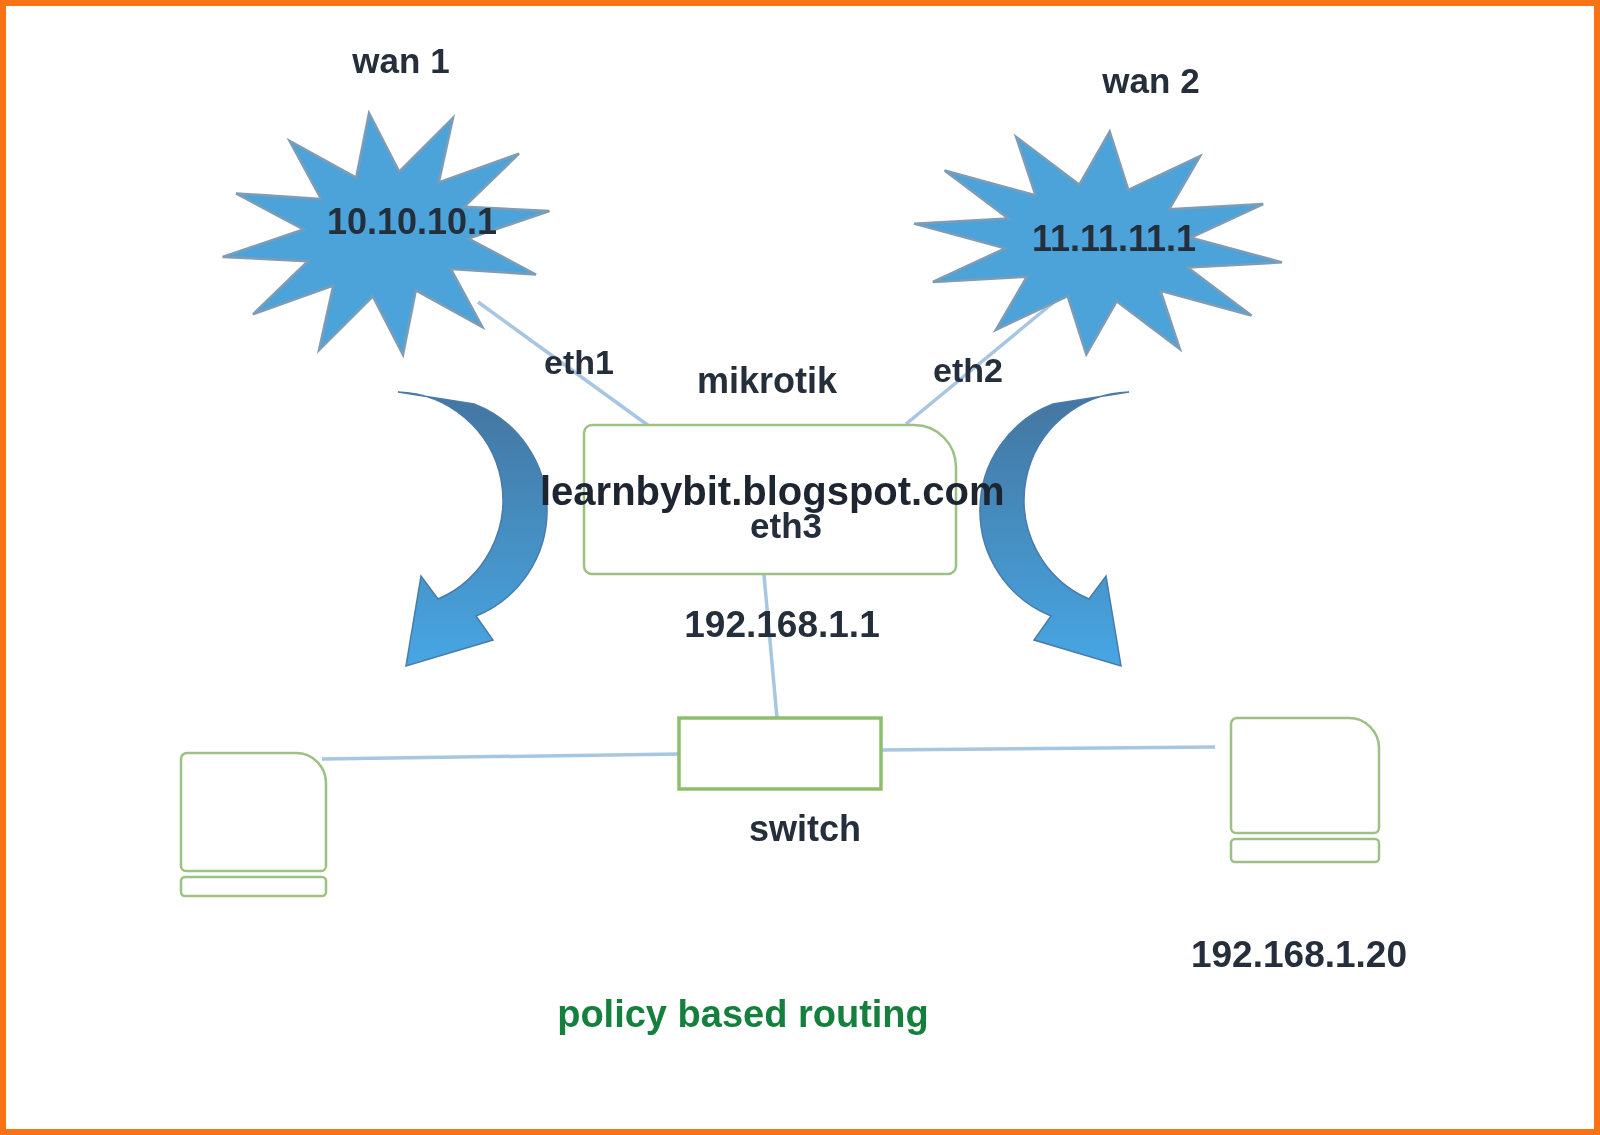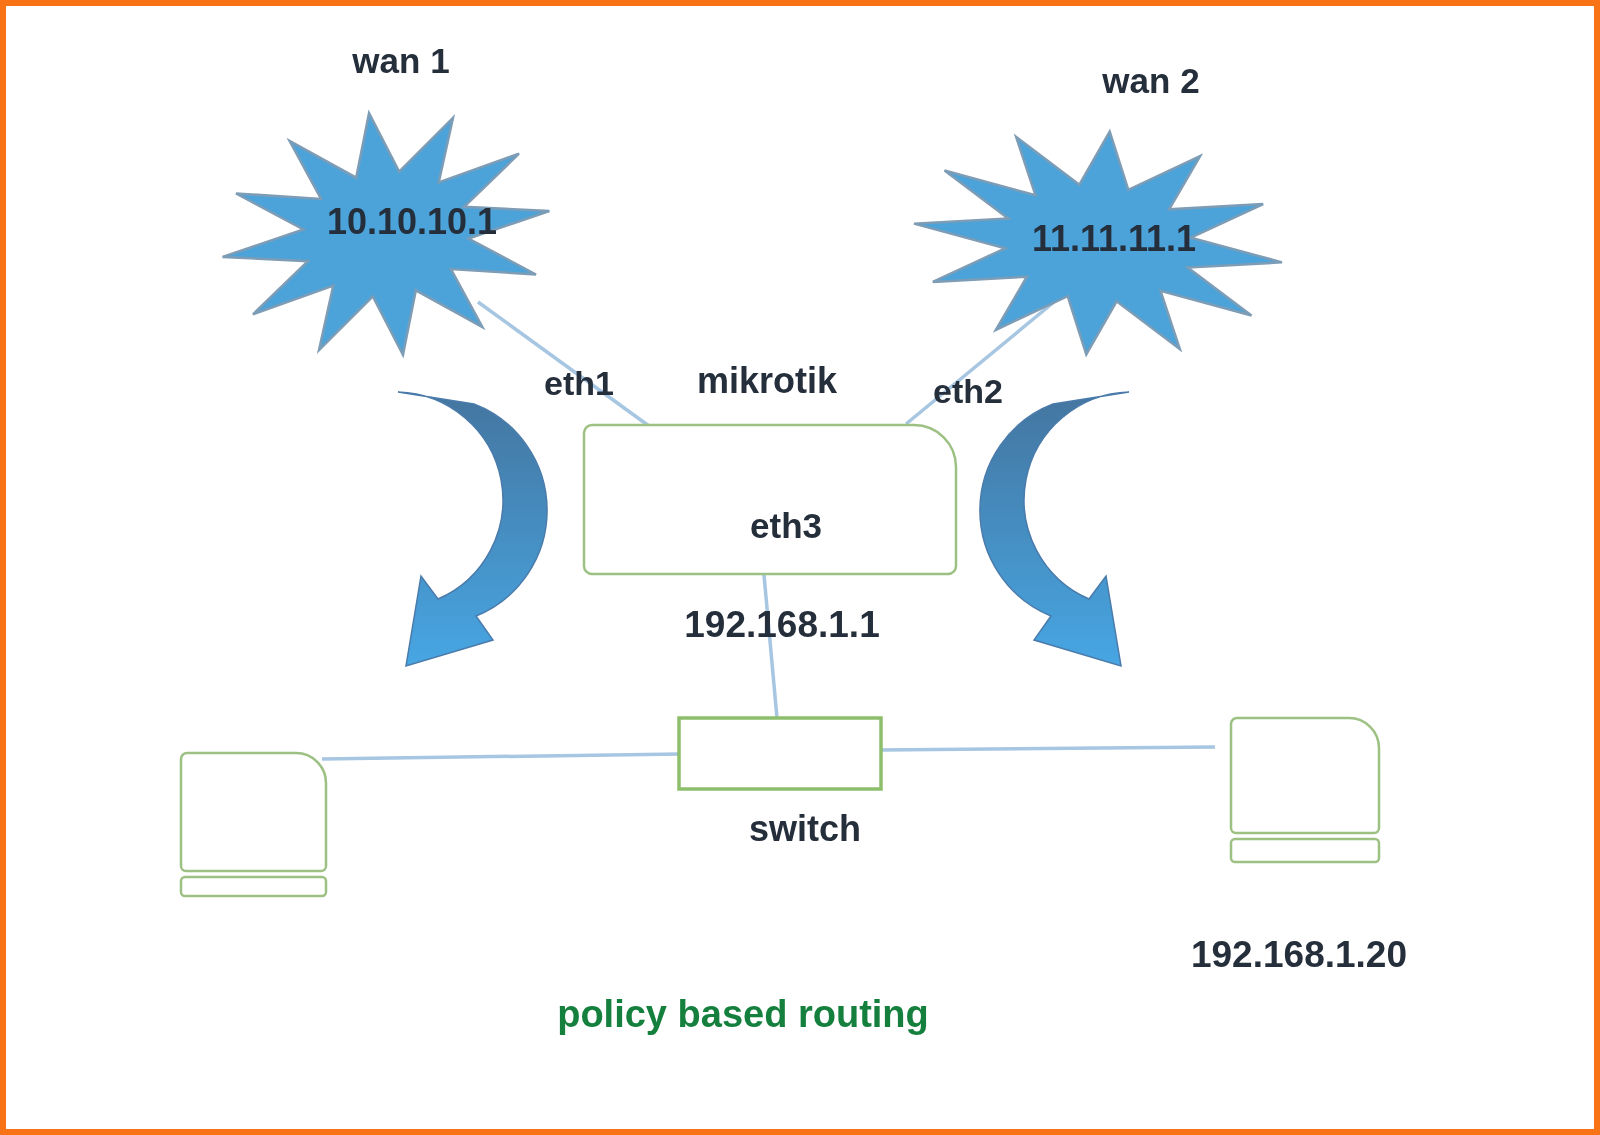--- a/index.html
+++ b/index.html
@@ -15,21 +15,21 @@
   .canvas > svg{position:absolute;left:0;top:0;}
   .lbl{
     position:absolute;
     text-align:center;
     color:#252e3b;
     white-space:nowrap;
     font-weight:700;
     line-height:1.15;
   }
   .w35{font-size:35px;}
-  .w34{font-size:34px;margin-top:21px;}
+  .w34{font-size:34px;}
   .w36{font-size:36px;}
   .w37{font-size:37px;margin-top:24px;}
   .w38{font-size:36px;}
   .host{font-size:40px;color:#1d2531;}
   .title{font-size:38px;color:#15803d;}
 </style>
 </head>
 <body>
 
 <div class="canvas">
@@ -74,20 +74,21 @@
   <div class="lbl w35" style="left:1045px;top:55px;width:200px;">wan 2</div>
 
   <div class="lbl w38" style="left:958px;top:212px;width:300px;">11.11.11.1</div>
 
   <div class="lbl w34" style="left:523px;top:337px;width:100px;">eth1</div>
 
   <div class="lbl w36" style="left:661px;top:354px;width:200px;">mikrotik</div>
 
   <div class="lbl w34" style="left:912px;top:345px;width:100px;">eth2</div>
 
+  <div class="lbl host" style="left:534px;top:462px;width:460px;">learnbybit.blogspot.com</div>
 
   <div class="lbl w35" style="left:716px;top:500px;width:100px;text-align:right;">eth3</div>
 
   <div class="lbl w37" style="left:626px;top:574px;width:300px;">192.168.1.1</div>
 
   <div class="lbl w36" style="left:699px;top:802px;width:200px;">switch</div>
 
 
   <div class="lbl w37" style="left:1143px;top:904px;width:300px;">192.168.1.20</div>
 

